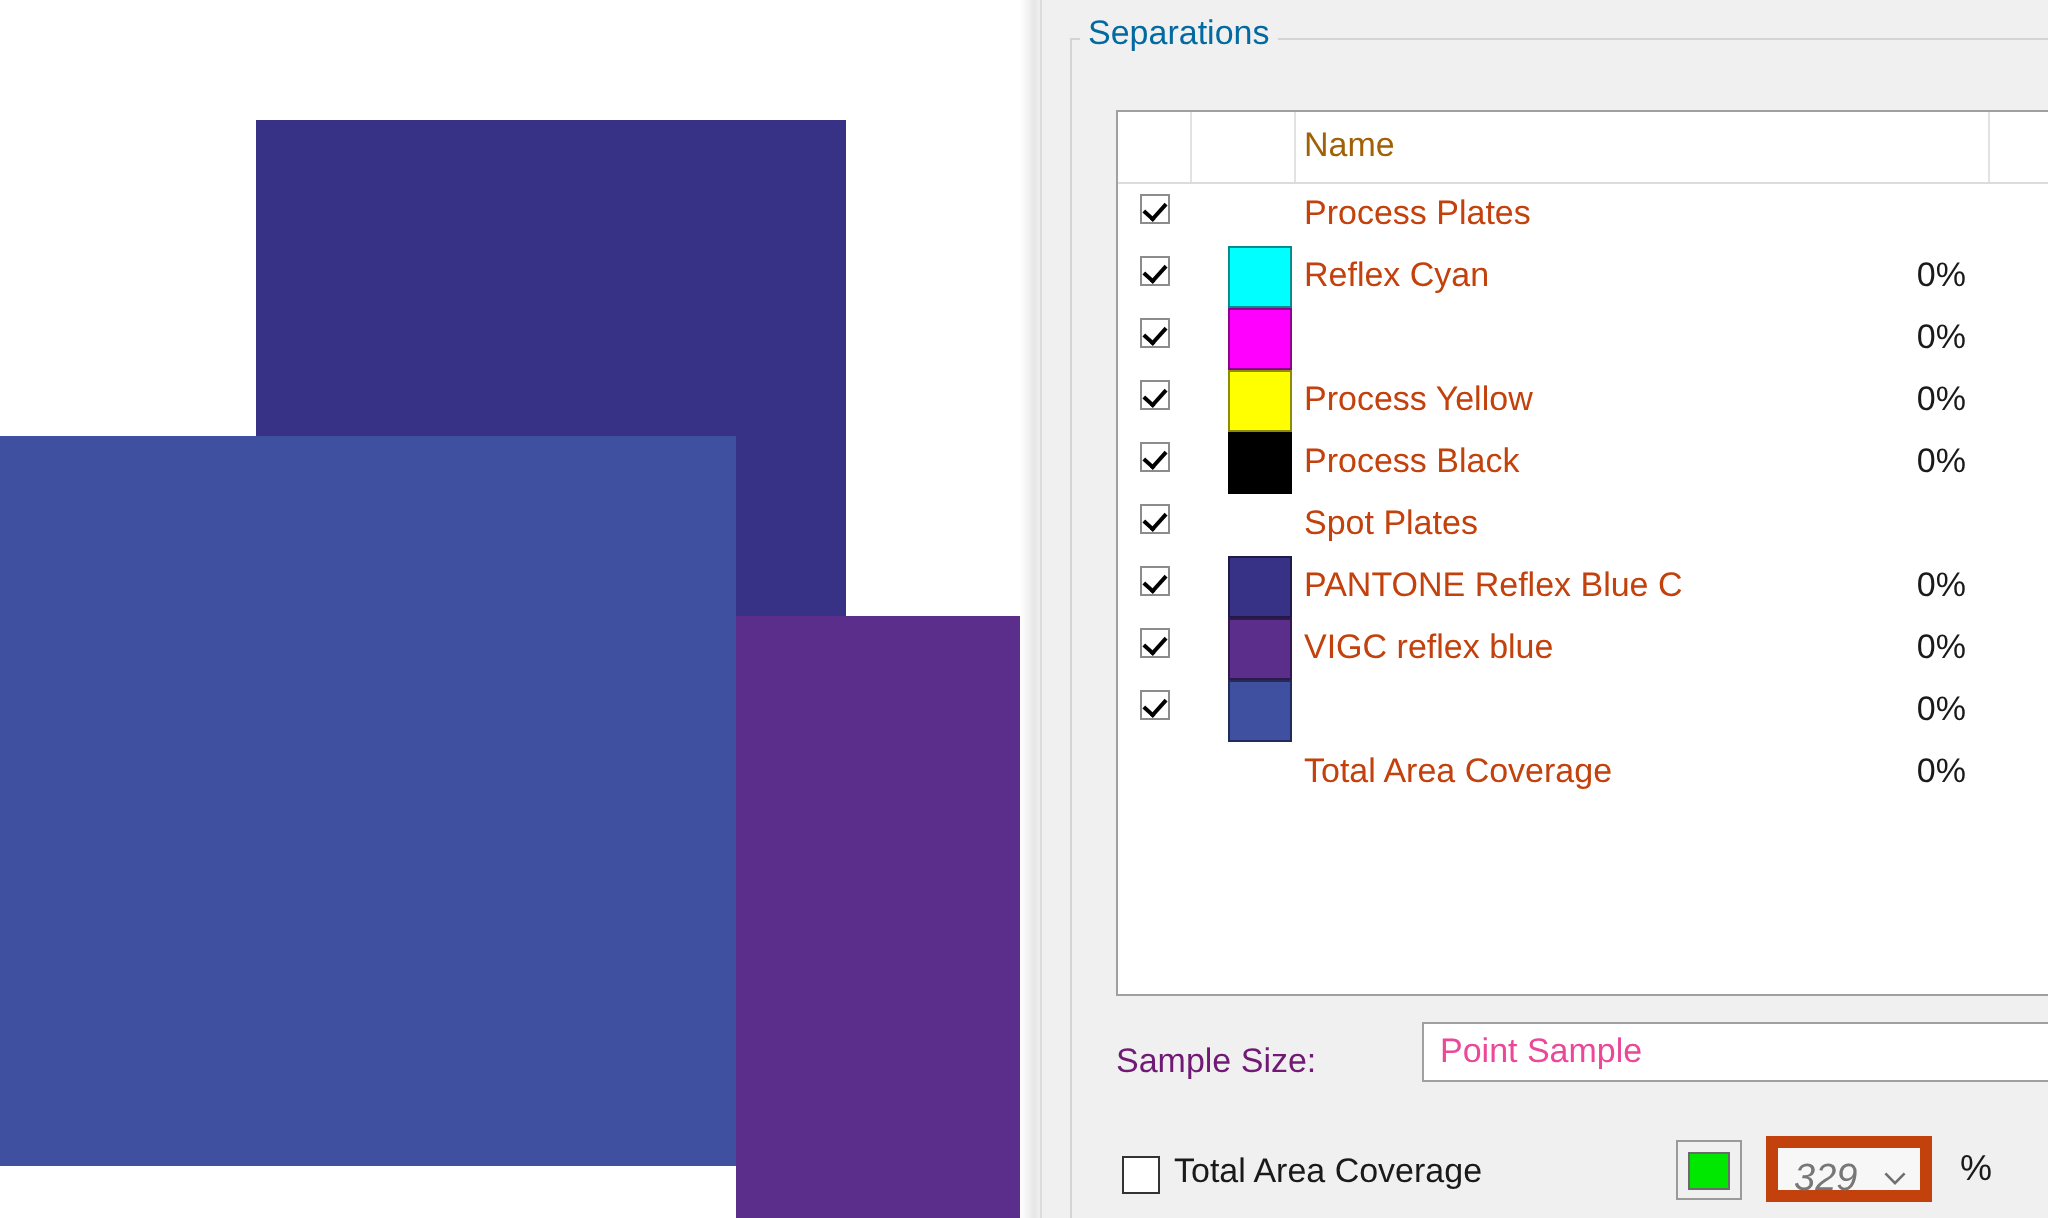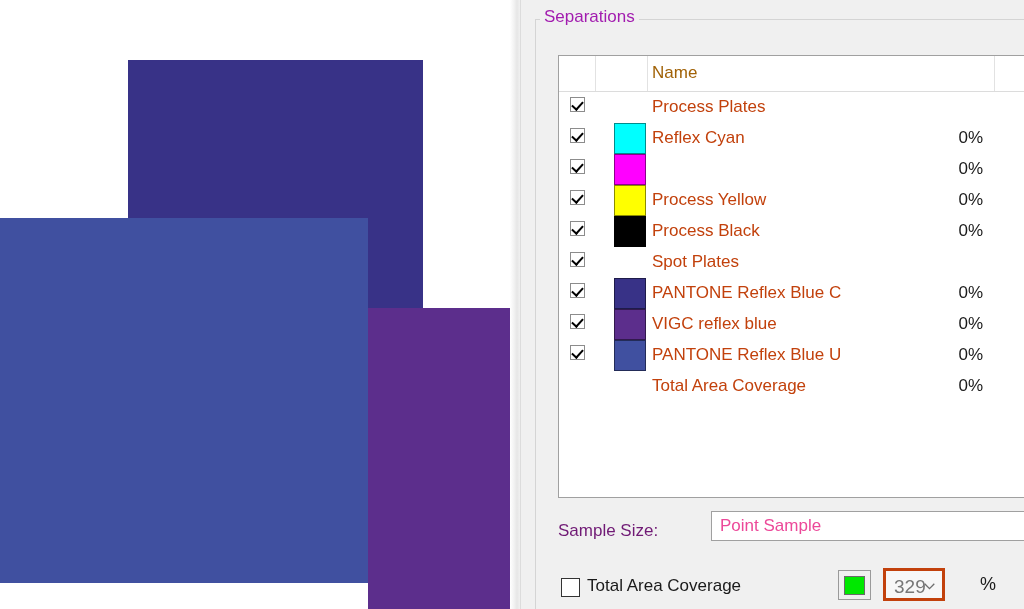--- a/index.html
+++ b/index.html
@@ -43,21 +43,21 @@
     width: 504px; height: 609px;
     background: #f0f0f0;
     border-left: 1px solid #dcdcdc;
     box-sizing: border-box;
   }
 
   #group-title {
     position: absolute;
     left: 19px; top: 7px;
     font-size: 17px;
-    color: #a21caf;
+    color: #0369a1;
     background: #f0f0f0;
     padding: 0 4px;
     z-index: 3;
     white-space: nowrap;
   }
   #group-frame {
     position: absolute;
     left: 14px; top: 19px;
     width: 500px; height: 595px;
     border: 1px solid #d4d4d4;
@@ -198,24 +198,25 @@
     justify-content: center;
   }
   #tac-colorchip {
     width: 21px; height: 19px;
     border: 1px solid #6a6a6a;
     box-sizing: border-box;
   }
   #tac-spin {
     position: absolute;
     left: 362px; top: 568px;
-    width: 62px; height: 33px;
+    width: 83px; height: 33px;
     background: #f7f7f7;
-    border: 3px solid #c2410c;
-    box-sizing: border-box;
+    border: 6px solid #c2410c;
+    box-sizing: border-box;
+    font-style: italic;
   }
   #tac-spin-value {
     position: absolute;
     left: 8px; top: 5px;
     font-size: 19px;
     color: #777777;
   }
   #tac-spin-arrow {
     position: absolute;
     right: 7px; top: 12px;
@@ -336,21 +337,20 @@
         <div class="pct-cell">0%</div>
       </div>
 
       <div class="trow">
         <div class="cb-cell">
           <div class="cbox checked"></div>
         </div>
         <div class="swatch-cell">
           <div class="swatch" style="background:#4050A0;"></div>
         </div>
-        <div class="name-cell">PANTONE Reflex Blue U</div>
         <div class="pct-cell">0%</div>
       </div>
 
       <div class="trow">
         <div class="name-cell">Total Area Coverage</div>
         <div class="pct-cell">0%</div>
       </div>
 
     </div>
 

